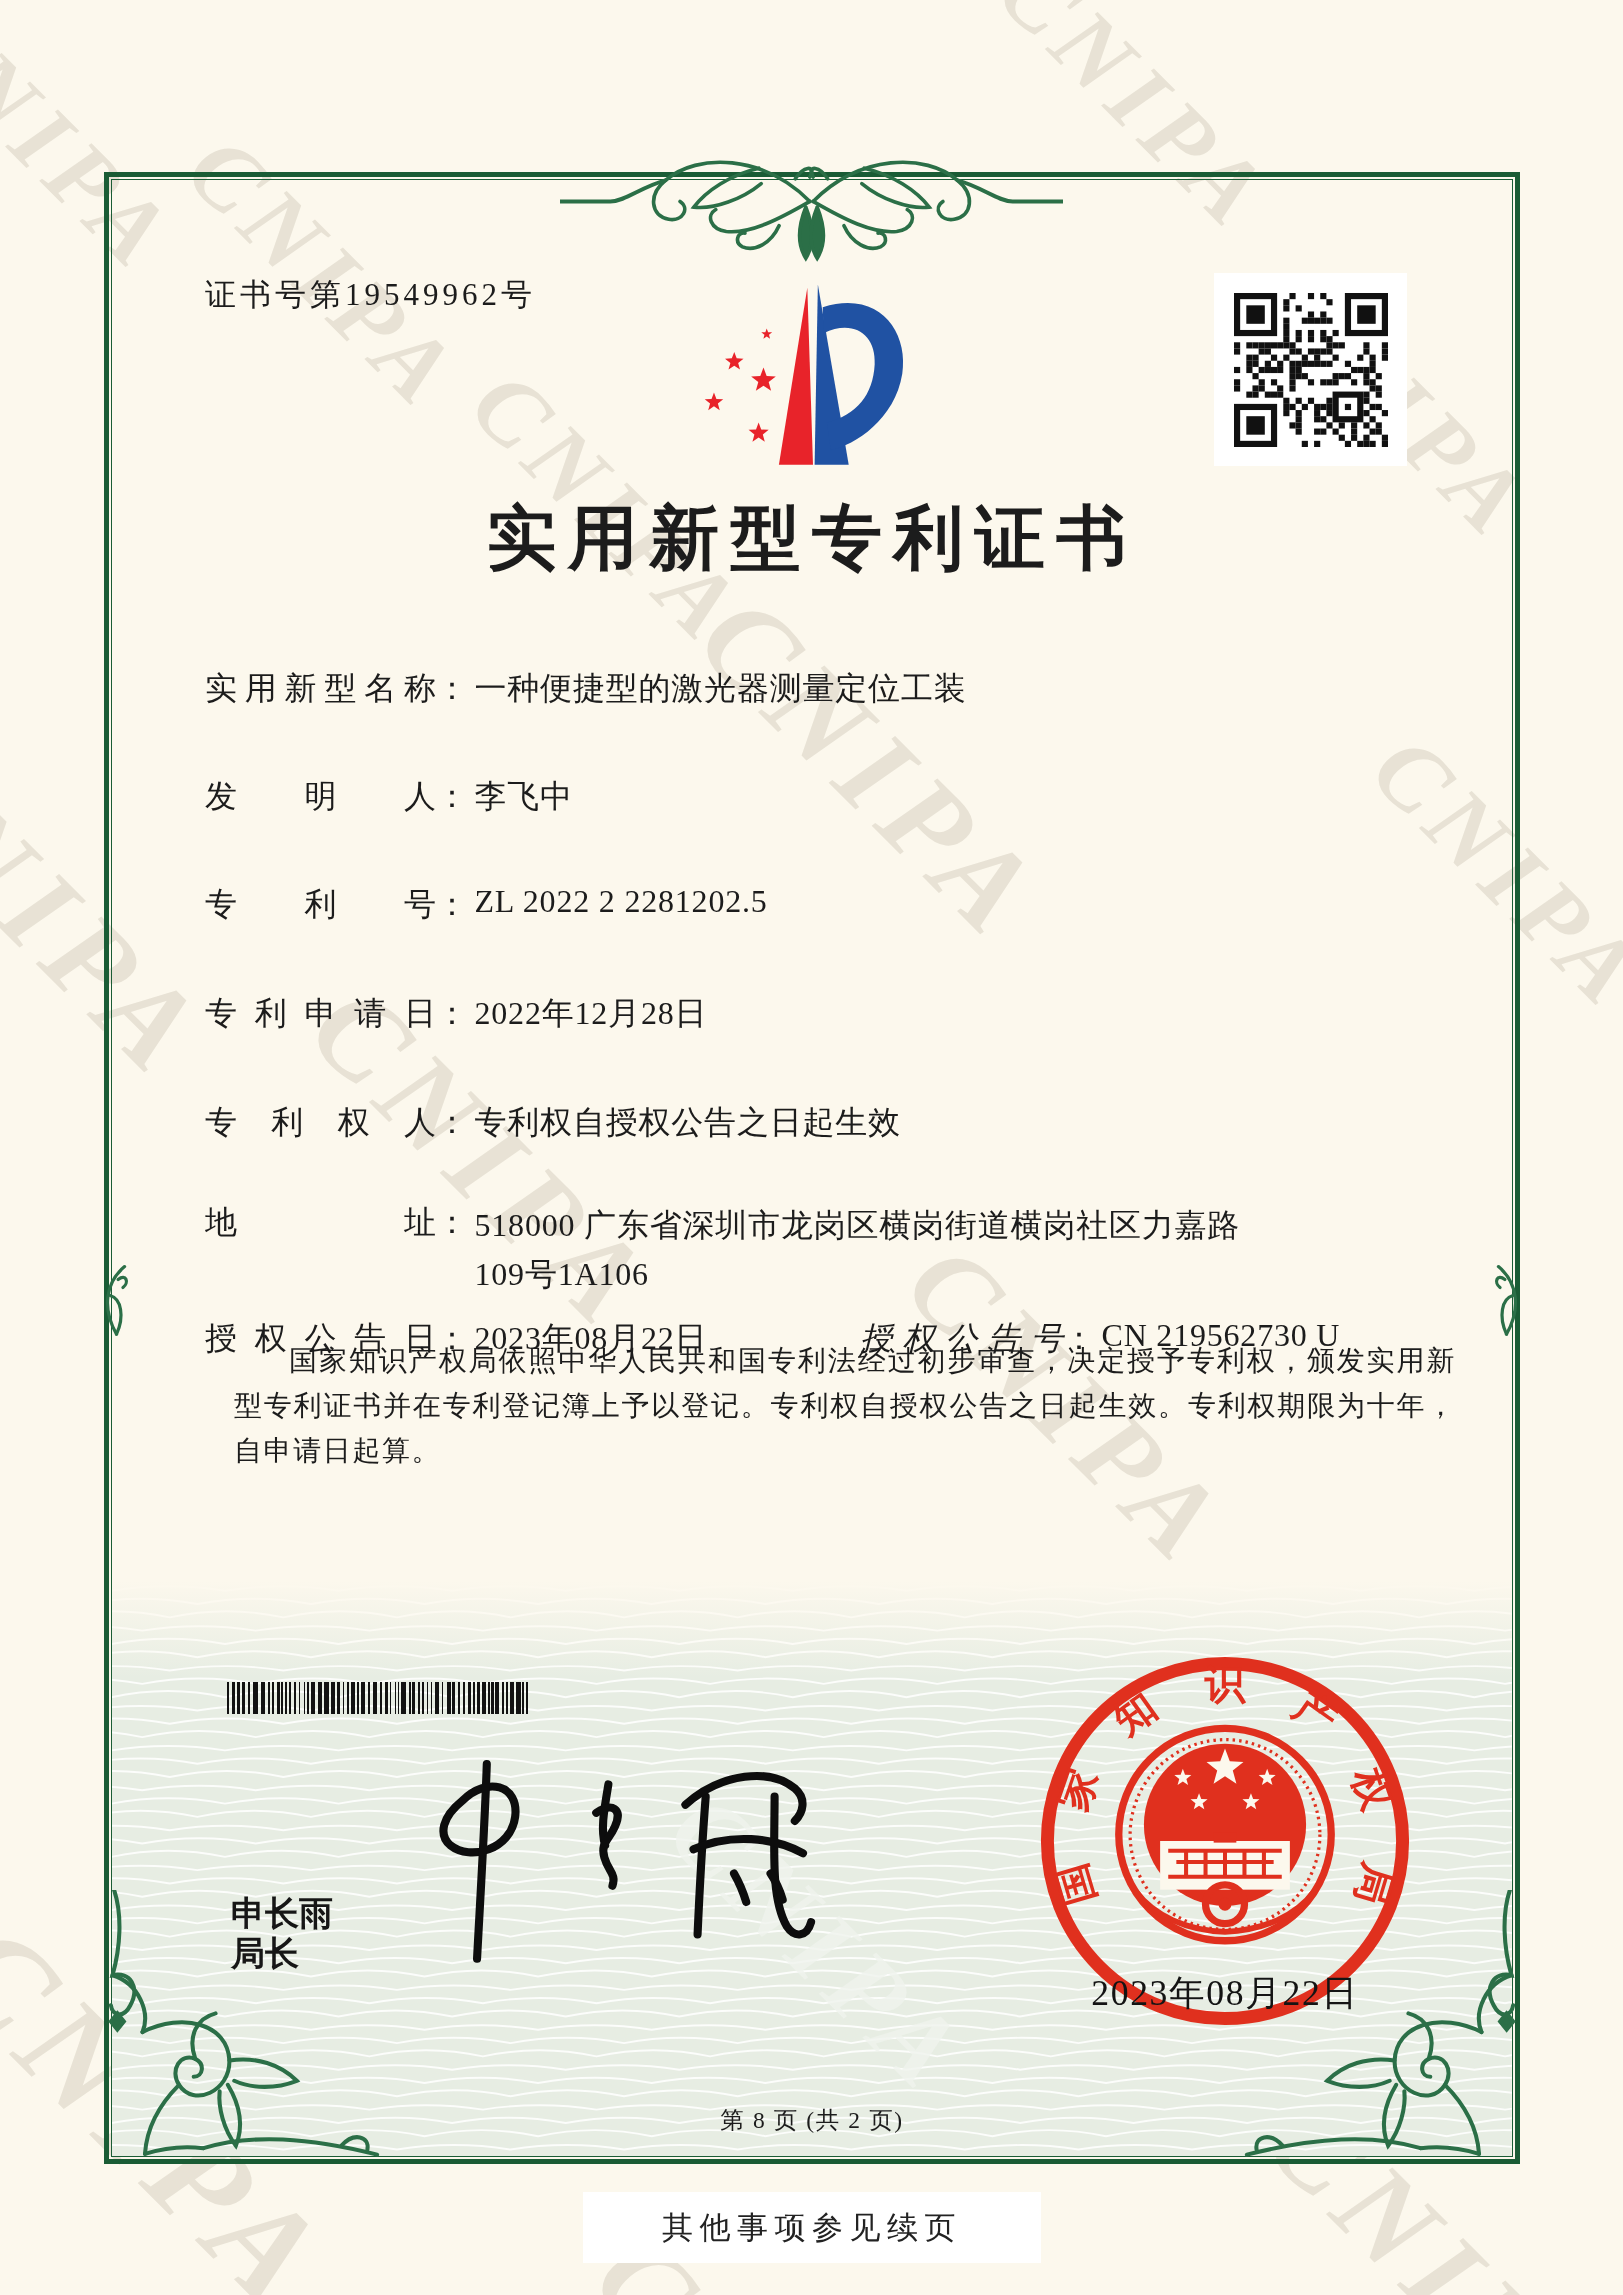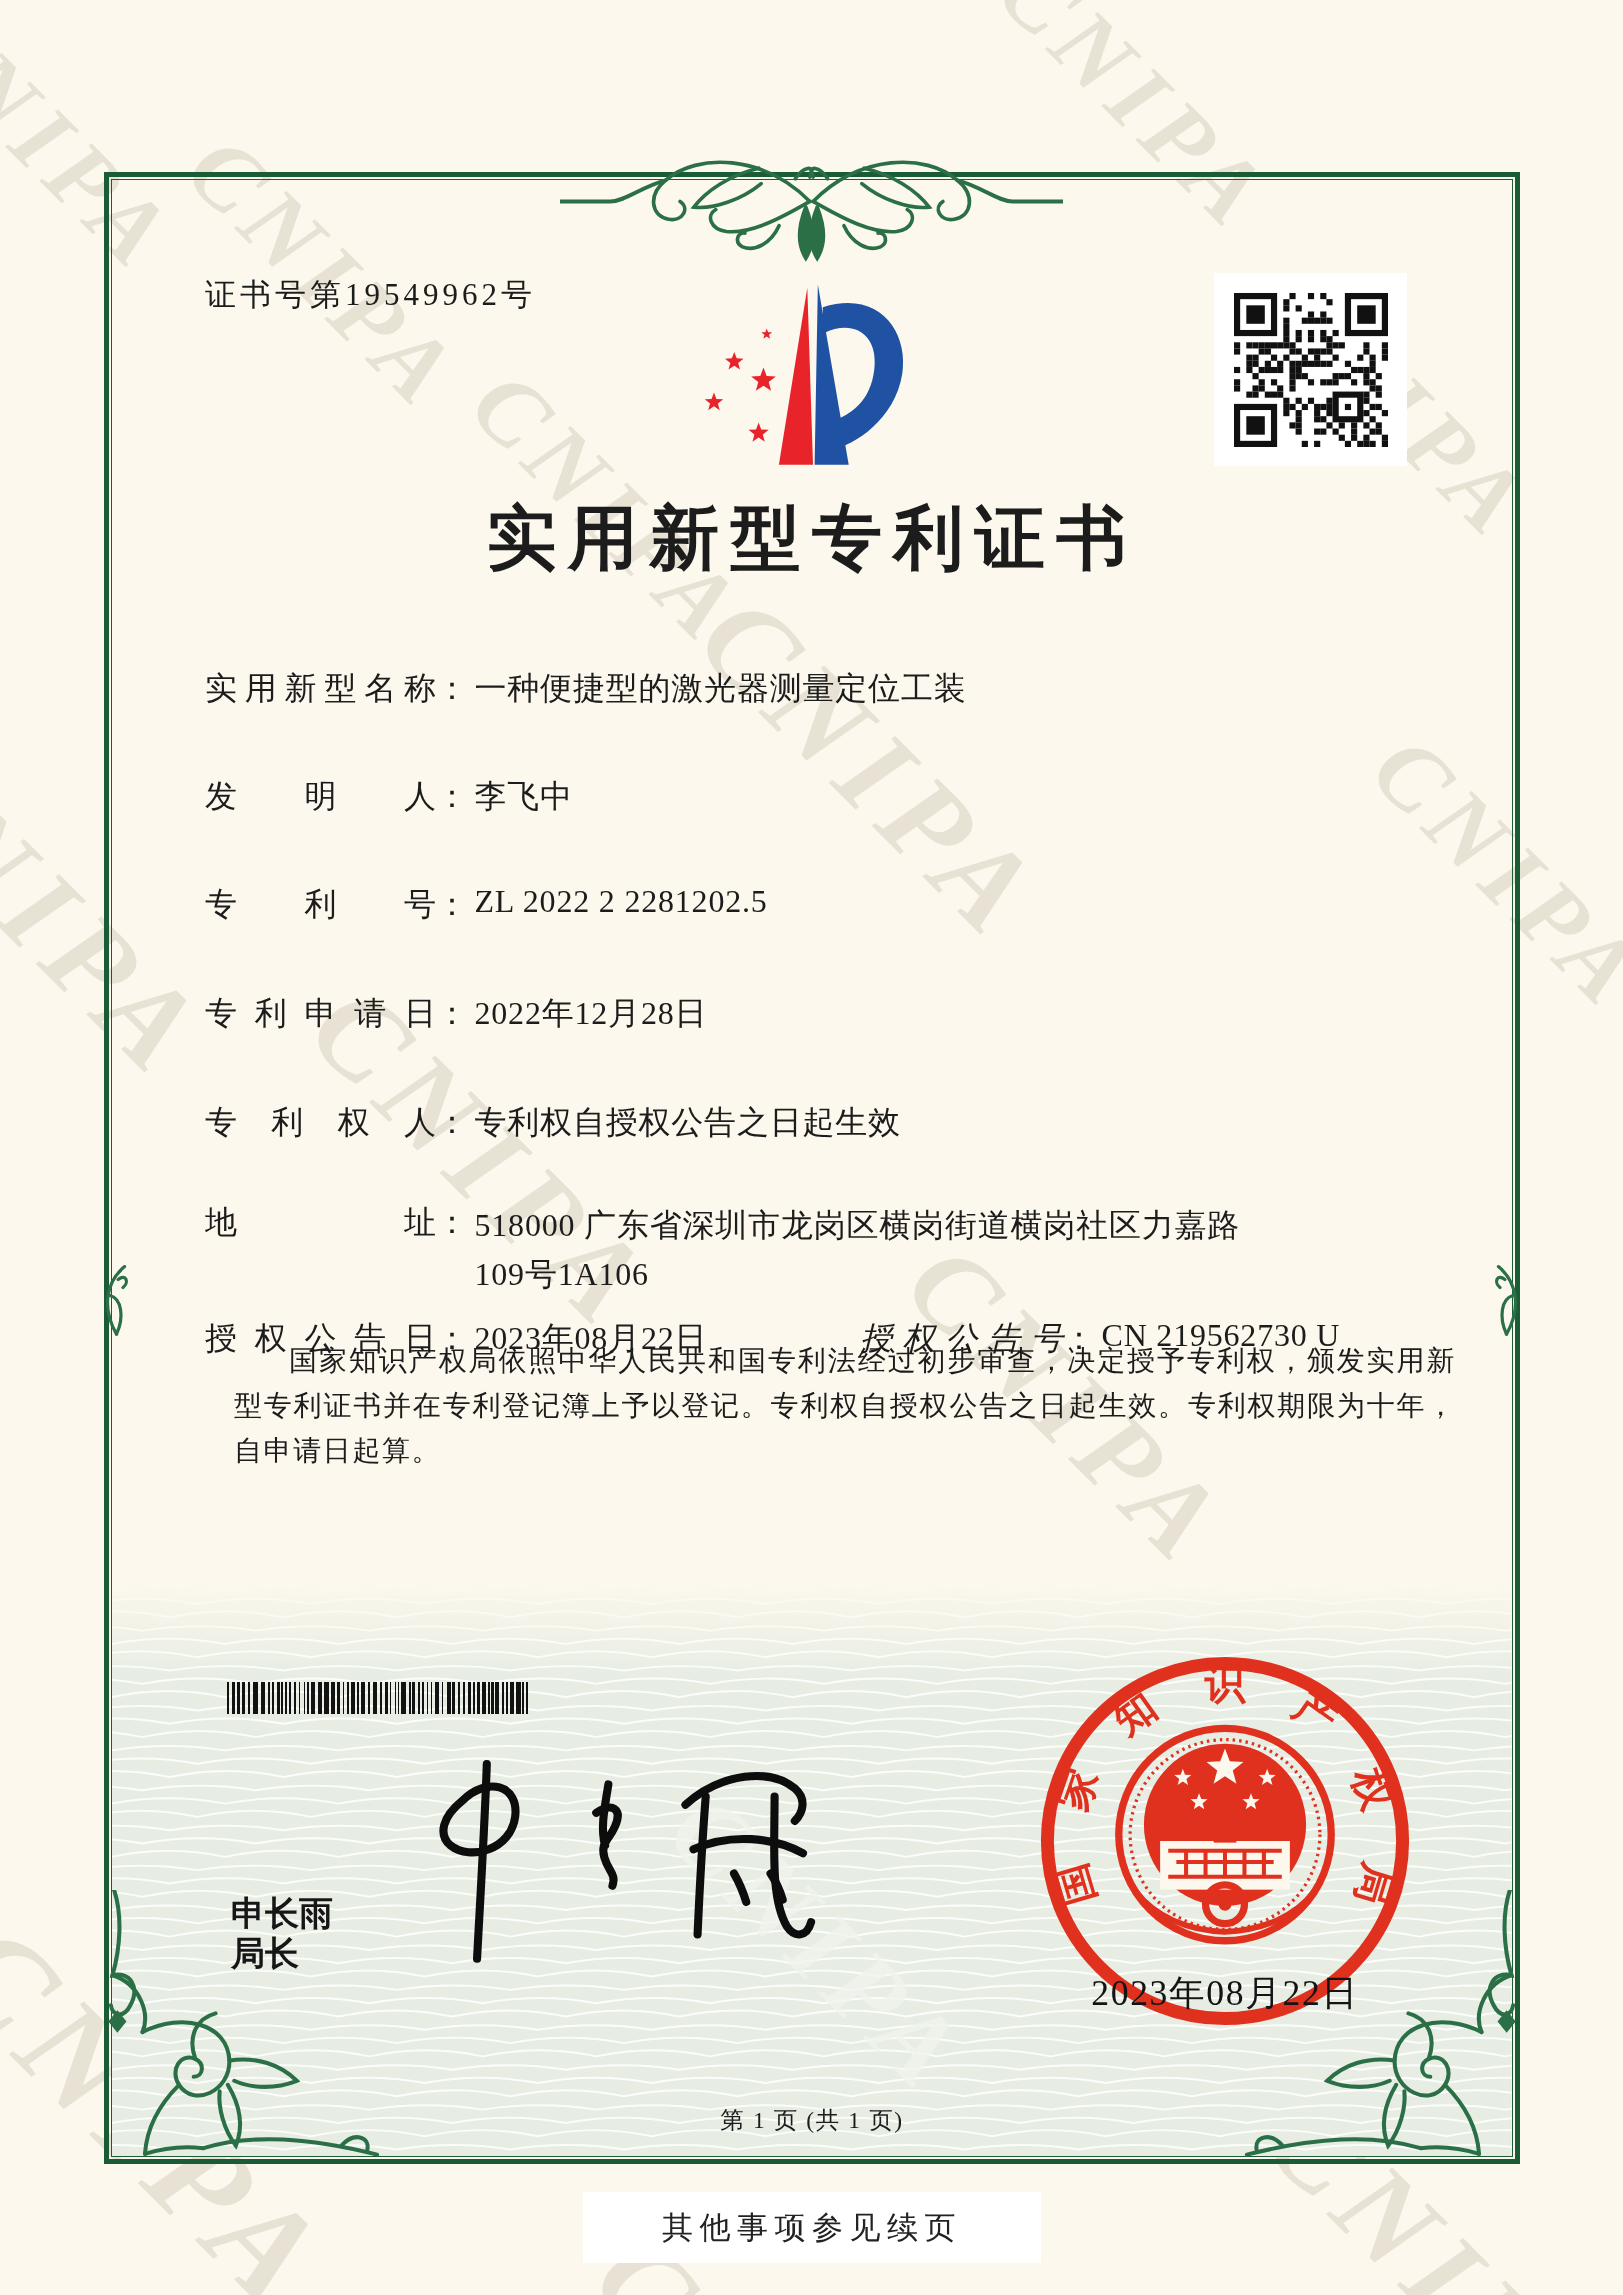--- a/index.html
+++ b/index.html
@@ -521,17 +521,17 @@
         <path d="M262,250 V282"></path>
         <path d="M286,250 V282"></path>
     </g>
     <circle cx="238" cy="316" r="24" fill="none" stroke="var(--red,#e0301e)" stroke-width="9"></circle>
     <circle cx="238" cy="316" r="8" fill="var(--red,#e0301e)"></circle>
     <path d="M128,300 C150,330 190,348 238,350 C286,348 326,330 348,300" fill="none" stroke="var(--red,#e0301e)" stroke-width="7"></path>
   </g>
   <text x="238" y="440" text-anchor="middle" font-size="44" letter-spacing="2" fill="#141414">2023年08月22日</text>
 </svg>
 
-<div id="pageinfo" class="abs">第 1 页 (共 1 页)</div>
+<div id="pageinfo" class="abs">第 8 页 (共 2 页)</div>
 <div id="notebox" class="abs">
   <span>其他事项参见续页</span>
 </div>
 
 
 </body></html>

